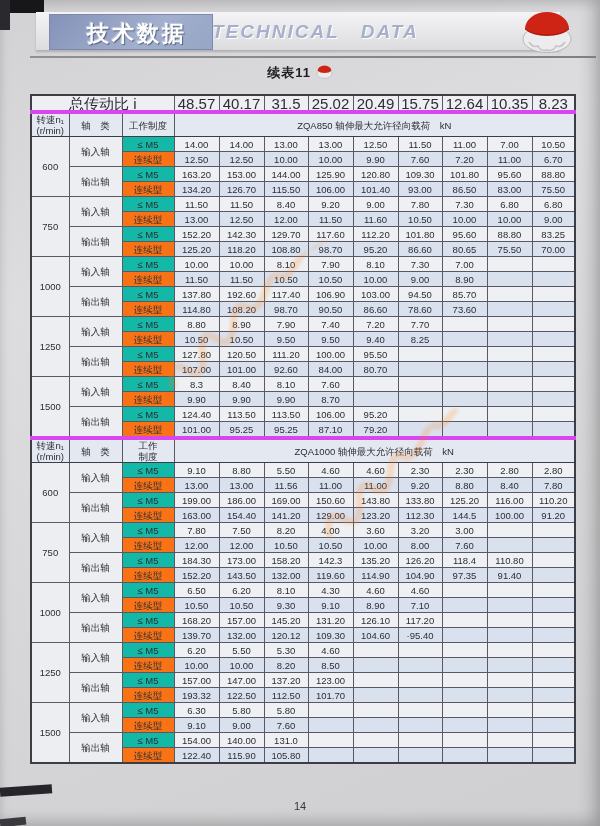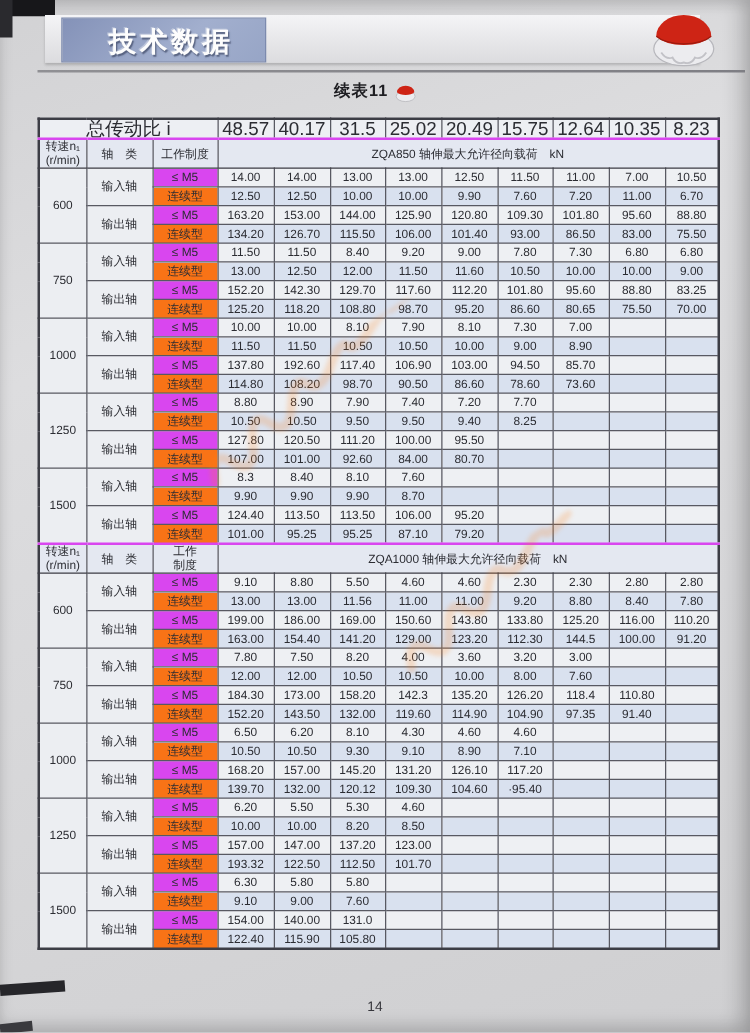--- a/index.html
+++ b/index.html
@@ -19,36 +19,36 @@
   .cn-box{position:absolute;left:13px;top:2px;width:150px;height:34px;
     background:linear-gradient(135deg,#8492b8,#a2afce 60%,#97a5c6);
     border:1px solid #7c8aae;display:flex;align-items:flex-end;justify-content:center;padding-left:12px;}
   .cn-box span{font-size:22px;font-weight:bold;color:#fdfdfd;letter-spacing:3px;
     text-shadow:1px 1px 1px rgba(70,80,110,.8), -1px -1px 0 rgba(255,255,255,.35);}
   .en-title{position:absolute;left:176px;top:9px;font-size:19px;font-weight:bold;font-style:italic;
     color:#a6b0cd;letter-spacing:2px;word-spacing:14px;text-shadow:1px 1px 0 #fff;}
   .hr-line{position:absolute;left:30px;top:56px;width:566px;height:2px;background:linear-gradient(90deg,#909094,#7e7e84);}
   .logo{position:absolute;left:520px;top:8px;width:54px;height:46px;}
 
-  .caption-row{position:absolute;left:0;top:64px;width:600px;display:flex;align-items:flex-end;justify-content:center;gap:5px;}
+  .caption-row{position:absolute;left:0;top:64px;width:600px;display:flex;align-items:flex-start;justify-content:center;gap:5px;}
   .caption-row .cap{font-size:13px;font-weight:bold;color:#1e1e22;letter-spacing:1px;}
   .mini-logo{width:17px;height:15px;display:inline-block;}
 
   
   table.data{position:absolute;left:30px;top:94px;width:544px;border-collapse:collapse;table-layout:fixed;
     border:2px solid #3c3d45;background:#eceef2;}
   table.data td{border:1px solid #585962;font-size:9.5px;color:#2c2d33;text-align:center;
     padding:0;height:14px;line-height:11px;overflow:hidden;white-space:nowrap;}
   td.lab{background:#eceef2;font-size:9.5px;}
   tr.ratio-row td{height:14px;background:#edeff3;font-size:15px;}
-  tr.sec-head td{background:#e4e8f1;font-size:9.5px;border-top:2px solid #d946ef;border-bottom:1.5px solid #3c3d45;}
+  tr.sec-head td{background:#e4e8f1;font-size:9.5px;border-top:4px solid #d946ef;border-bottom:1.5px solid #3c3d45;}
   tr.sec-head td .l2{display:block;line-height:11px;}
   tr.r-m5 td.val{background:#eef0f3;}
   tr.r-cont td.val{background:#d9e1ef;}
-  tr.r-m5 td.duty{background:#d946ef;}
+  tr.r-m5 td.duty{background:#14b8a6;}
   tr.r-cont td.duty{background:#f97316;}
   tr.gstart td{border-top:1.6px solid #41424a;}
   td.speed{font-size:9.5px;background:#eceef2;margin-top:32px;}
 
   
   .watermark{position:absolute;pointer-events:none;opacity:.20;filter:blur(1.6px);}
   .wm1{left:140px;top:268px;transform:rotate(-33deg);}
   .wm2{left:300px;top:430px;transform:rotate(-33deg);}
 
   .page-num{position:absolute;left:0;top:800px;width:600px;text-align:center;font-size:11px;color:#35353b;}
@@ -58,20 +58,21 @@
 
 <div class="page">
 
   <div class="corner-tl"></div>
   <div class="corner-tl2"></div>
 
   <div class="band">
     <div class="cn-box">
       <span>技术数据</span>
     </div>
+    <div class="en-title">TECHNICAL  DATA</div>
   </div>
   <div class="hr-line"></div>
 
   <div class="logo">
     <svg viewBox="0 0 54 46" width="54" height="46">
       <ellipse cx="27" cy="31" rx="24" ry="13.5" fill="#ececef" stroke="#b7b7bc" stroke-width="1"></ellipse>
       <path d="M9 34 q4 6 9 4 q3 6 9 4 q6 2 9 -4 q5 2 9 -4" fill="none" stroke="#c2c2c7" stroke-width="1.5"></path>
       <path d="M5 21 a22 17 0 0 1 44 0 q-7 7 -22 7 q-15 0 -22 -7 z" fill="#ce2415"></path>
       <path d="M5 21 q7 6 22 6 q15 0 22 -6" fill="none" stroke="#9e1a0e" stroke-width="1"></path>
     </svg>

